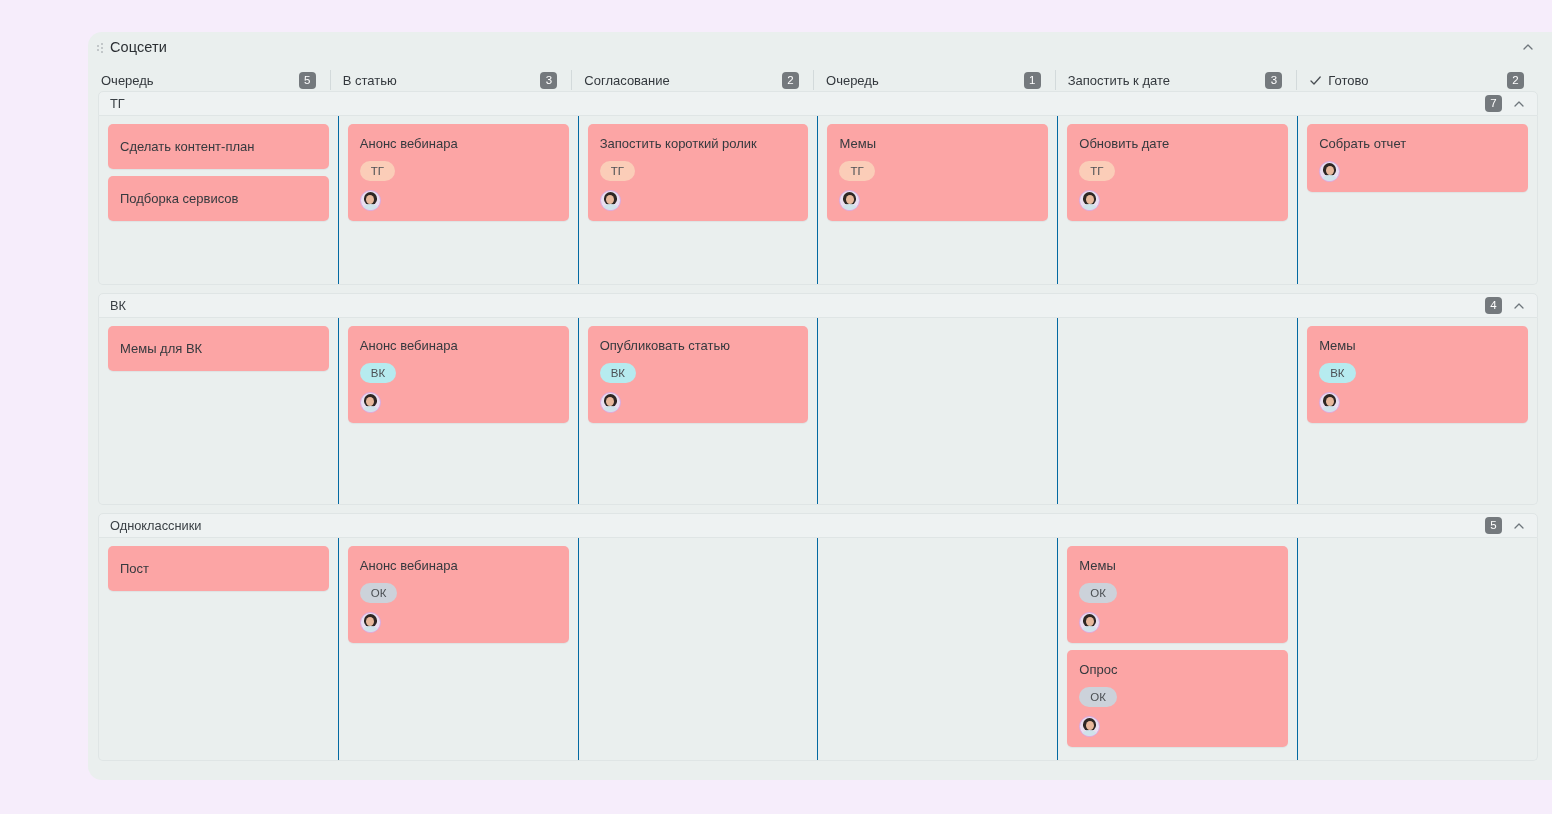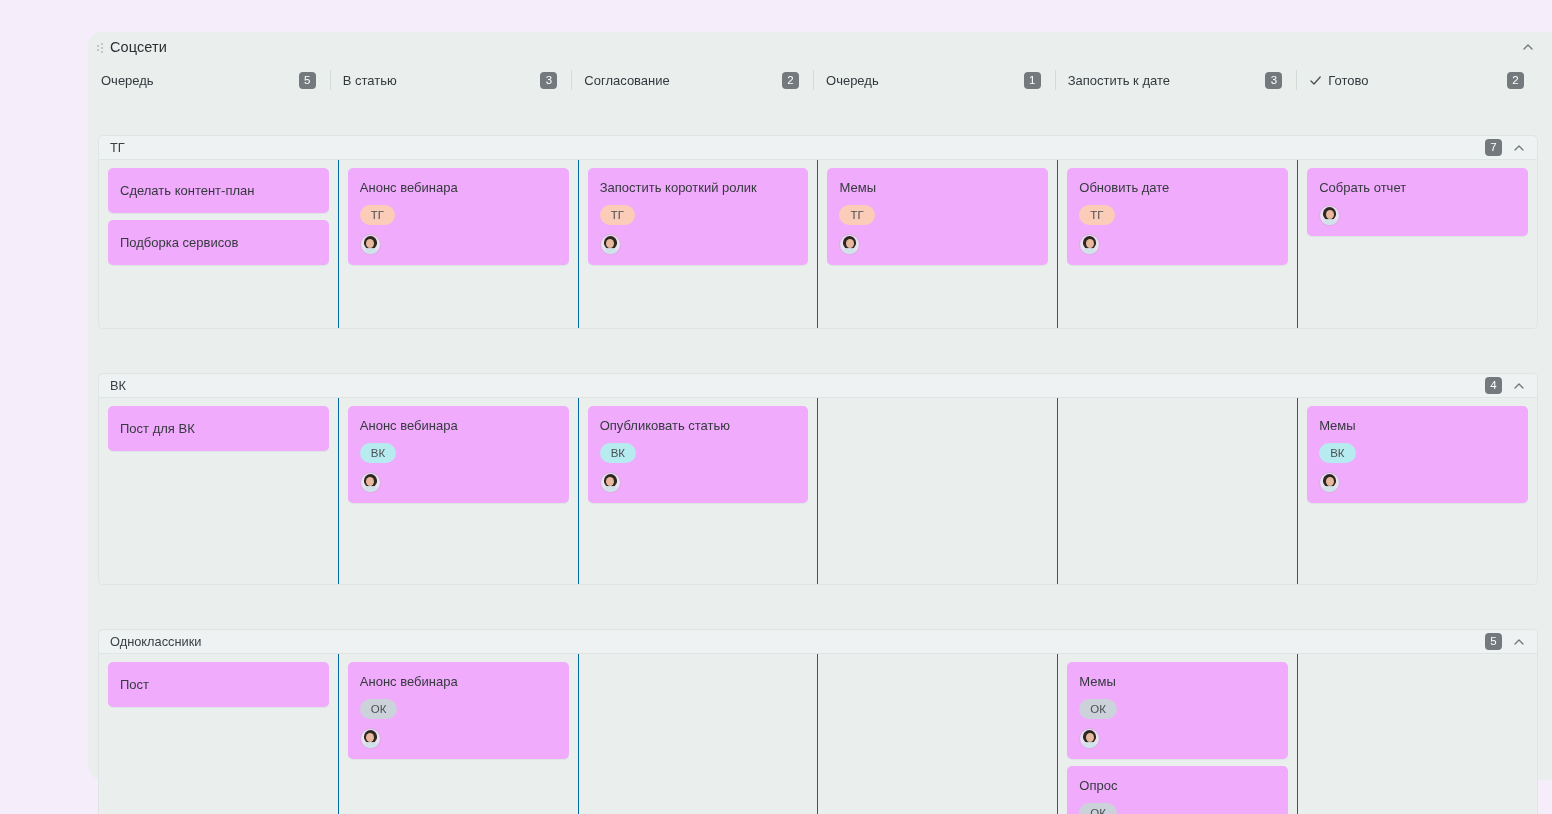--- a/index.html
+++ b/index.html
@@ -123,21 +123,21 @@
     padding: 0 4px;
     border-radius: 4px;
     text-align: center;
     flex: 0 0 auto;
   }
 
   
   .lanes {
     padding: 0 14px 0 10px;
   }
-  .lane { margin-bottom: 8px; margin-top: 44px; }
+  .lane { margin-bottom: 8px; }
   .lane:last-child { margin-bottom: 0; }
 
   .lane-head {
     position: relative;
     height: 25px;
     background: #eef2f2;
     border: 1px solid #dfe5e5;
     border-radius: 5px 5px 0 0;
     display: flex;
     align-items: center;
@@ -180,21 +180,21 @@
   }
   .lane-col:first-child { border-left: none; }
 
   
   .lane-h-1 .lane-body { height: 169px; }
   .lane-h-2 .lane-body { height: 187px; }
   .lane-h-3 .lane-body { height: 223px; }
 
   
   .card {
-    background: #f0abfc;
+    background: #fca5a5;
     border-radius: 5px;
     padding: 11px 12px 10px 12px;
     margin-bottom: 7px;
     box-shadow: 0 1px 1px rgba(40,50,60,.06);
   }
   .card:last-child { margin-bottom: 0; }
   .card-title {
     font-size: 13px;
     color: #35393e;
     line-height: 17px;
@@ -401,21 +401,21 @@
         <span class="lane-collapse">
           <svg width="16" height="16" viewBox="0 0 16 16" aria-hidden="true">
             <path d="M4 10 L8 6 L12 10" fill="none" stroke="#6f767c" stroke-width="1.3" stroke-linecap="round" stroke-linejoin="round"></path>
           </svg>
         </span>
       </div>
       <div class="lane-body">
 
         <div class="lane-col">
           <div class="card card-simple">
-            <div class="card-title">Пост для ВК</div>
+            <div class="card-title">Мемы для ВК</div>
           </div>
         </div>
 
         <div class="lane-col">
           <div class="card">
             <div class="card-title">Анонс вебинара</div>
             <span class="tag tag-vk">ВК</span>
             <div class="avatar">
                 <span class="hair"></span>
                 <span class="face"></span>

